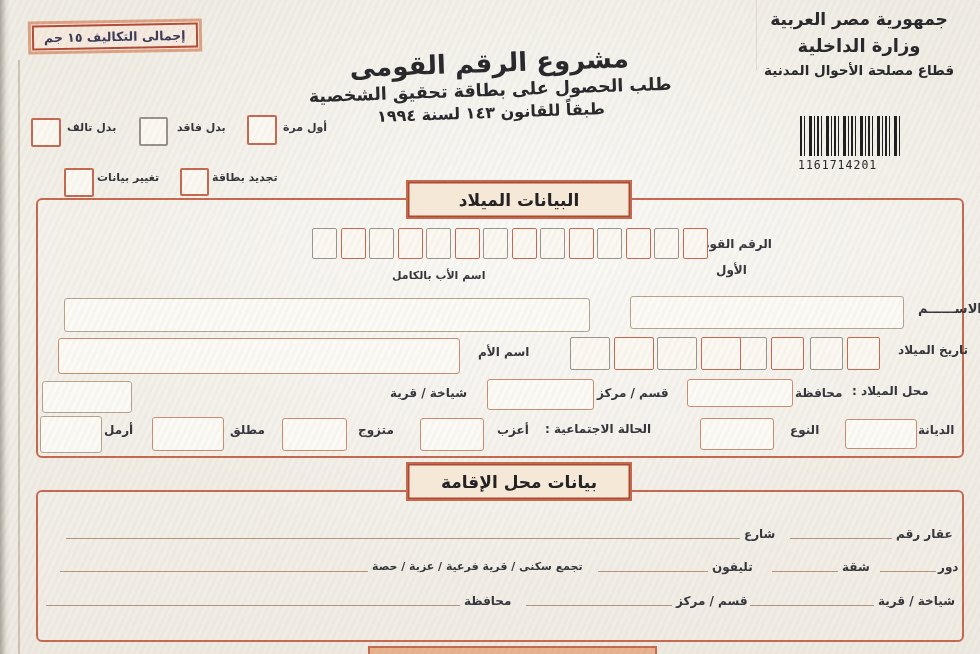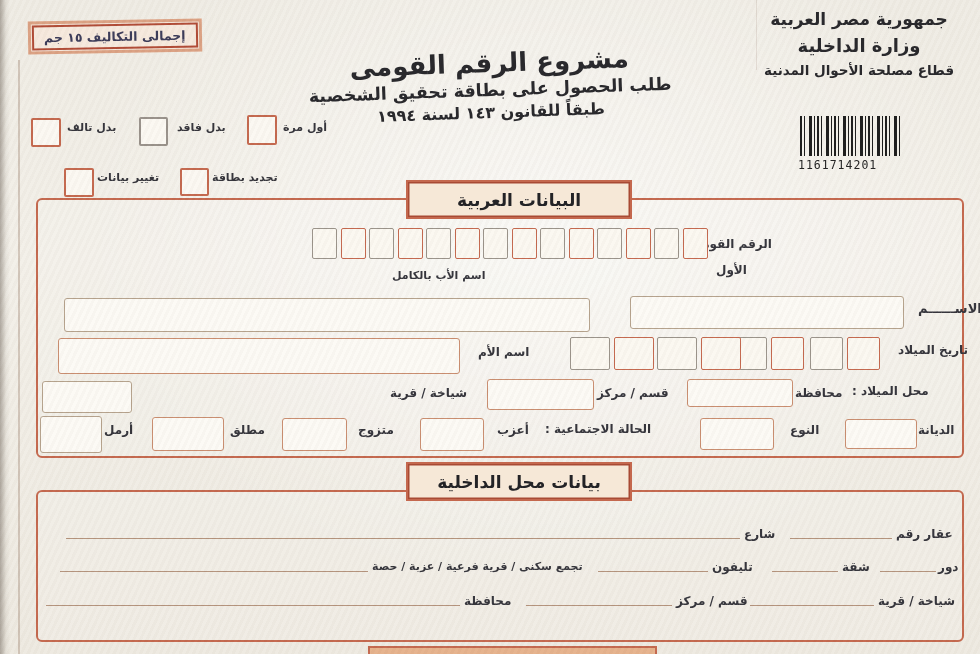--- a/index.html
+++ b/index.html
@@ -90,21 +90,21 @@
 <div class="chk gray" style="left:139px;top:117px;width:25px;height:25px;"></div>
 <div class="lbl sm" style="left:67px;top:121px;">بدل تالف</div>
 <div class="chk" style="left:31px;top:118px;width:26px;height:25px;"></div>
 
 <div class="lbl sm" style="left:212px;top:171px;">تجديد بطاقة</div>
 <div class="chk" style="left:180px;top:168px;width:25px;height:24px;"></div>
 <div class="lbl sm" style="left:97px;top:171px;">تغيير بيانات</div>
 <div class="chk" style="left:64px;top:168px;width:26px;height:25px;"></div>
 
 <div class="section-box" style="left:36px;top:198px;width:924px;height:256px;"></div>
-<div class="section-title" style="left:406px;top:180px;width:222px;height:35px;">البيانات العربية</div>
+<div class="section-title" style="left:406px;top:180px;width:222px;height:35px;">البيانات الميلاد</div>
 
 <div class="lbl" style="left:690px;top:237px;">الرقم القومى</div>
 <div class="cells" style="left:312px;top:228px;">
   <div class="cell"></div>
 <div class="cell"></div>
     <div class="cell"></div>
     <div class="cell"></div>
     <div class="cell"></div>
     <div class="cell"></div>
     <div class="cell"></div>
@@ -157,21 +157,21 @@
 <div class="lbl" style="left:497px;top:423px;">أعزب</div>
 <div class="inbox warm" style="left:420px;top:418px;width:62px;height:31px;"></div>
 <div class="lbl" style="left:358px;top:423px;">متزوج</div>
 <div class="inbox warm" style="left:282px;top:418px;width:63px;height:31px;"></div>
 <div class="lbl" style="left:230px;top:423px;">مطلق</div>
 <div class="inbox warm" style="left:152px;top:417px;width:70px;height:32px;"></div>
 <div class="lbl" style="left:104px;top:423px;">أرمل</div>
 <div class="inbox" style="left:40px;top:416px;width:60px;height:35px;"></div>
 
 <div class="section-box" style="left:36px;top:490px;width:924px;height:148px;"></div>
-<div class="section-title" style="left:406px;top:462px;width:222px;height:35px;">بيانات محل الداخلية</div>
+<div class="section-title" style="left:406px;top:462px;width:222px;height:35px;">بيانات محل الإقامة</div>
 
 <div class="lbl" style="left:896px;top:527px;">عقار رقم</div>
 <div class="wline" style="left:790px;top:538px;width:102px;"></div>
 <div class="lbl" style="left:744px;top:527px;">شارع</div>
 <div class="wline" style="left:66px;top:538px;width:674px;"></div>
 
 <div class="lbl" style="left:938px;top:560px;">دور</div>
 <div class="wline" style="left:880px;top:571px;width:56px;"></div>
 <div class="lbl" style="left:842px;top:560px;">شقة</div>
 <div class="wline" style="left:772px;top:571px;width:66px;"></div>

